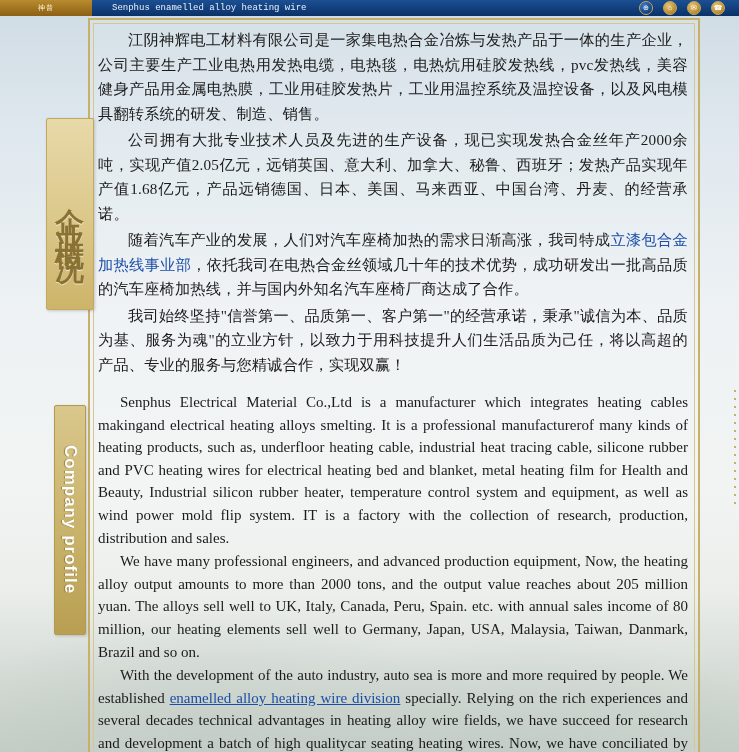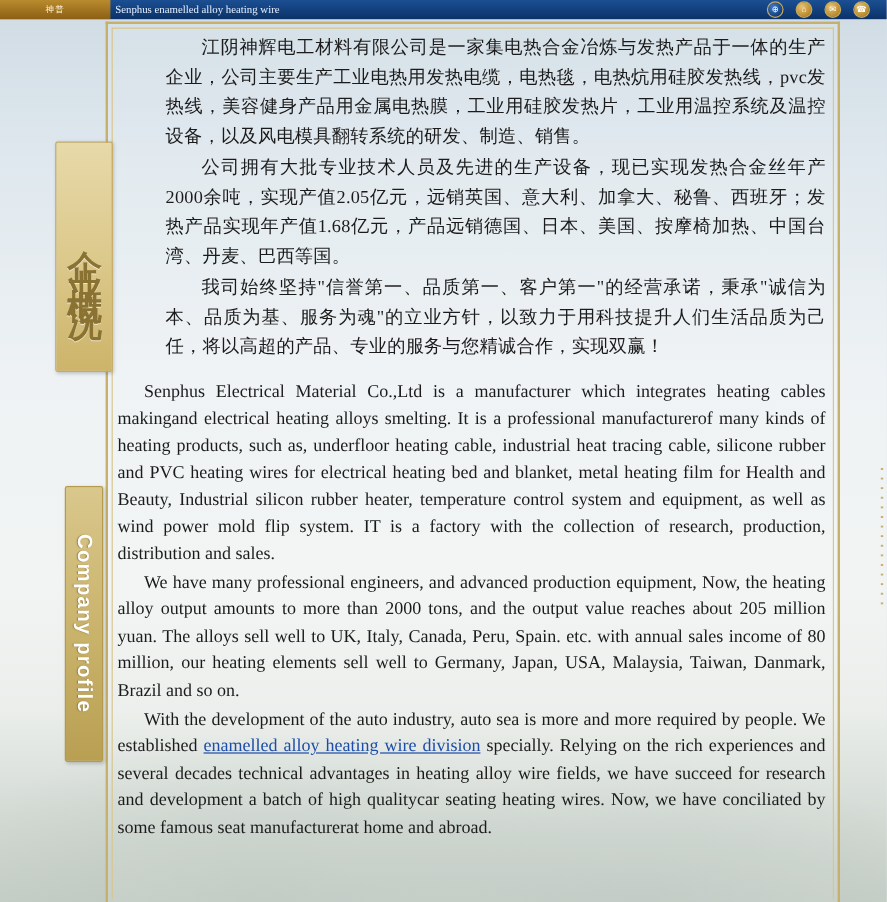--- a/index.html
+++ b/index.html
@@ -64,23 +64,23 @@
   #logo-badge .logo-mark {
     font-size: 7px;
     color: #fff6dd;
     letter-spacing: 1px;
     white-space: nowrap;
     font-family: "Liberation Sans", sans-serif;
   }
   #header-title {
     color: #e8f0ff;
     font-size: 9px;
-    margin-left: 4px;
+    margin-left: 20px;
     white-space: nowrap;
-    font-family: Liberation Serif, serif;
+    font-family: Liberation Mono, monospace;
   }
   #header-icons {
     margin-left: auto;
     display: flex;
     gap: 10px;
     padding-right: 14px;
   }
   .hdr-icon {
     width: 14px;
     height: 14px;
@@ -202,21 +202,20 @@
     margin: 0 0 1px 0;
     color: #1b1b1b;
   }
   .cn {
     font-size: 15.2px;
     line-height: 24.5px;
     text-align: justify;
     text-indent: 30px;
     font-family: "Liberation Serif", serif;
     letter-spacing: 0.2px;
-    margin-left: 40px;
   }
   .en {
     font-size: 15px;
     line-height: 22.6px;
     text-align: justify;
     text-indent: 22px;
     font-family: "Liberation Serif", serif;
   }
   .gap-cn { margin-bottom: 2px; }
   .gap-block { height: 12px; }
@@ -263,21 +262,22 @@
 
   <div id="cn-title-tab">
     <div class="cn-text">企业概况</div>
   </div>
   <div id="en-title-tab">
     <div class="en-text">Company profile</div>
   </div>
 
   <div id="body-text">
     <p class="cn gap-cn">江阴神辉电工材料有限公司是一家集电热合金冶炼与发热产品于一体的生产企业，公司主要生产工业电热用发热电缆，电热毯，电热炕用硅胶发热线，pvc发热线，美容健身产品用金属电热膜，工业用硅胶发热片，工业用温控系统及温控设备，以及风电模具翻转系统的研发、制造、销售。</p>
-    <p class="cn gap-cn">公司拥有大批专业技术人员及先进的生产设备，现已实现发热合金丝年产2000余吨，实现产值2.05亿元，远销英国、意大利、加拿大、秘鲁、西班牙；发热产品实现年产值1.68亿元，产品远销德国、日本、美国、按摩椅加热、中国台湾、丹麦、巴西等国。</p>
+    <p class="cn gap-cn">公司拥有大批专业技术人员及先进的生产设备，现已实现发热合金丝年产2000余吨，实现产值2.05亿元，远销英国、意大利、加拿大、秘鲁、西班牙；发热产品实现年产值1.68亿元，产品远销德国、日本、美国、马来西亚、中国台湾、丹麦、的经营承诺。</p>
+    <p class="cn gap-cn"><span>随着汽车产业的发展，人们对汽车座椅加热的需求日渐高涨，我司特成</span><span class="link-blue">立漆包合金加热线事业部</span><span>，依托我司在电热合金丝领域几十年的技术优势，成功研发出一批高品质的汽车座椅加热线，并与国内外知名汽车座椅厂商达成了合作。</span></p>
     <p class="cn gap-cn">我司始终坚持"信誉第一、品质第一、客户第一"的经营承诺，秉承"诚信为本、品质为基、服务为魂"的立业方针，以致力于用科技提升人们生活品质为己任，将以高超的产品、专业的服务与您精诚合作，实现双赢！</p>
 
     <div class="gap-block"></div>
 
     <p class="en">Senphus Electrical Material Co.,Ltd is a manufacturer which integrates heating cables makingand electrical heating alloys smelting. It is a professional manufacturerof many kinds of heating products, such as, underfloor heating cable, industrial heat tracing cable, silicone rubber and PVC heating wires for electrical heating bed and blanket, metal heating film for Health and Beauty, Industrial silicon rubber heater, temperature control system and equipment, as well as wind power mold flip system. IT is a factory with the collection of research, production, distribution and sales.</p>
     <p class="en">We have many professional engineers, and advanced production equipment, Now, the heating alloy output amounts to more than 2000 tons, and the output value reaches about 205 million yuan. The alloys sell well to UK, Italy, Canada, Peru, Spain. etc. with annual sales income of 80 million, our heating elements sell well to Germany, Japan, USA, Malaysia, Taiwan, Danmark, Brazil and so on.</p>
     <p class="en"><span>With the development of the auto industry, auto sea is more and more required by people. We established </span><span class="link-underline">enamelled alloy heating wire division</span><span> specially. Relying on the rich experiences and several decades technical advantages in heating alloy wire fields, we have succeed for research and development a batch of high qualitycar seating heating wires. Now, we have conciliated by some famous seat manufacturerat home and abroad.</span></p>
 
   </div>
 </div>

